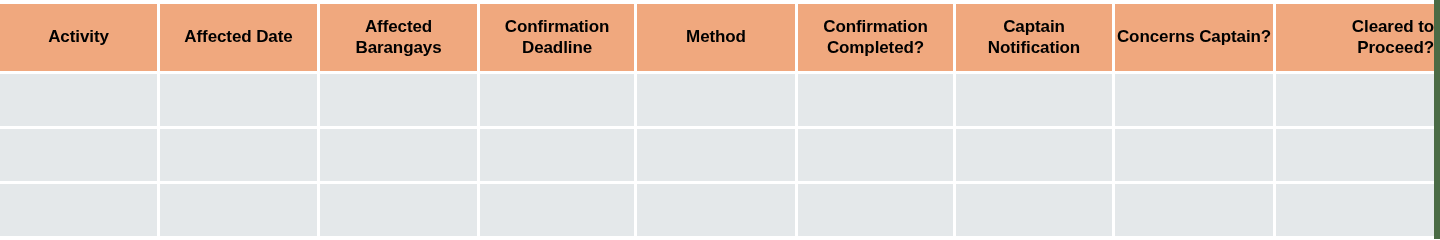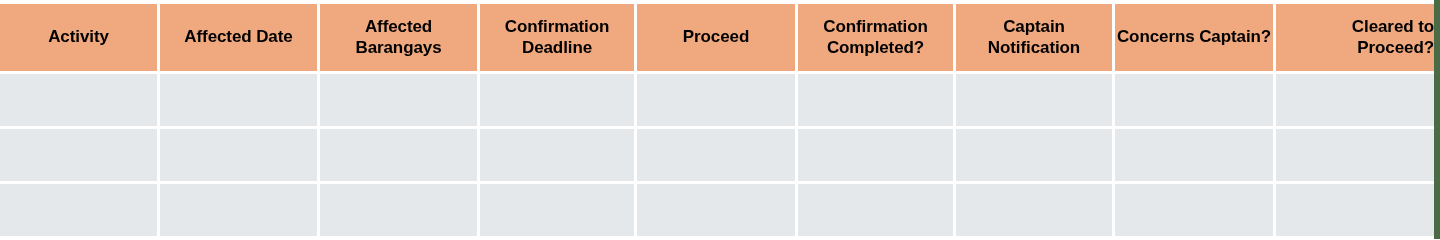--- a/index.html
+++ b/index.html
@@ -105,21 +105,21 @@
         <col class="c6">
         <col class="c7">
         <col class="c8">
     </colgroup>
     <thead>
       <tr>
         <th>Activity</th>
         <th>Affected Date</th>
         <th>Affected Barangays</th>
         <th>Confirmation Deadline</th>
-        <th>Proceed</th>
+        <th>Method</th>
         <th>Confirmation Completed?</th>
         <th>Captain Notification</th>
         <th>Concerns Captain?</th>
         <th>Cleared to Proceed?</th>
       </tr>
     </thead>
     <tbody>
       <tr>
         <td></td>
         <td></td>

